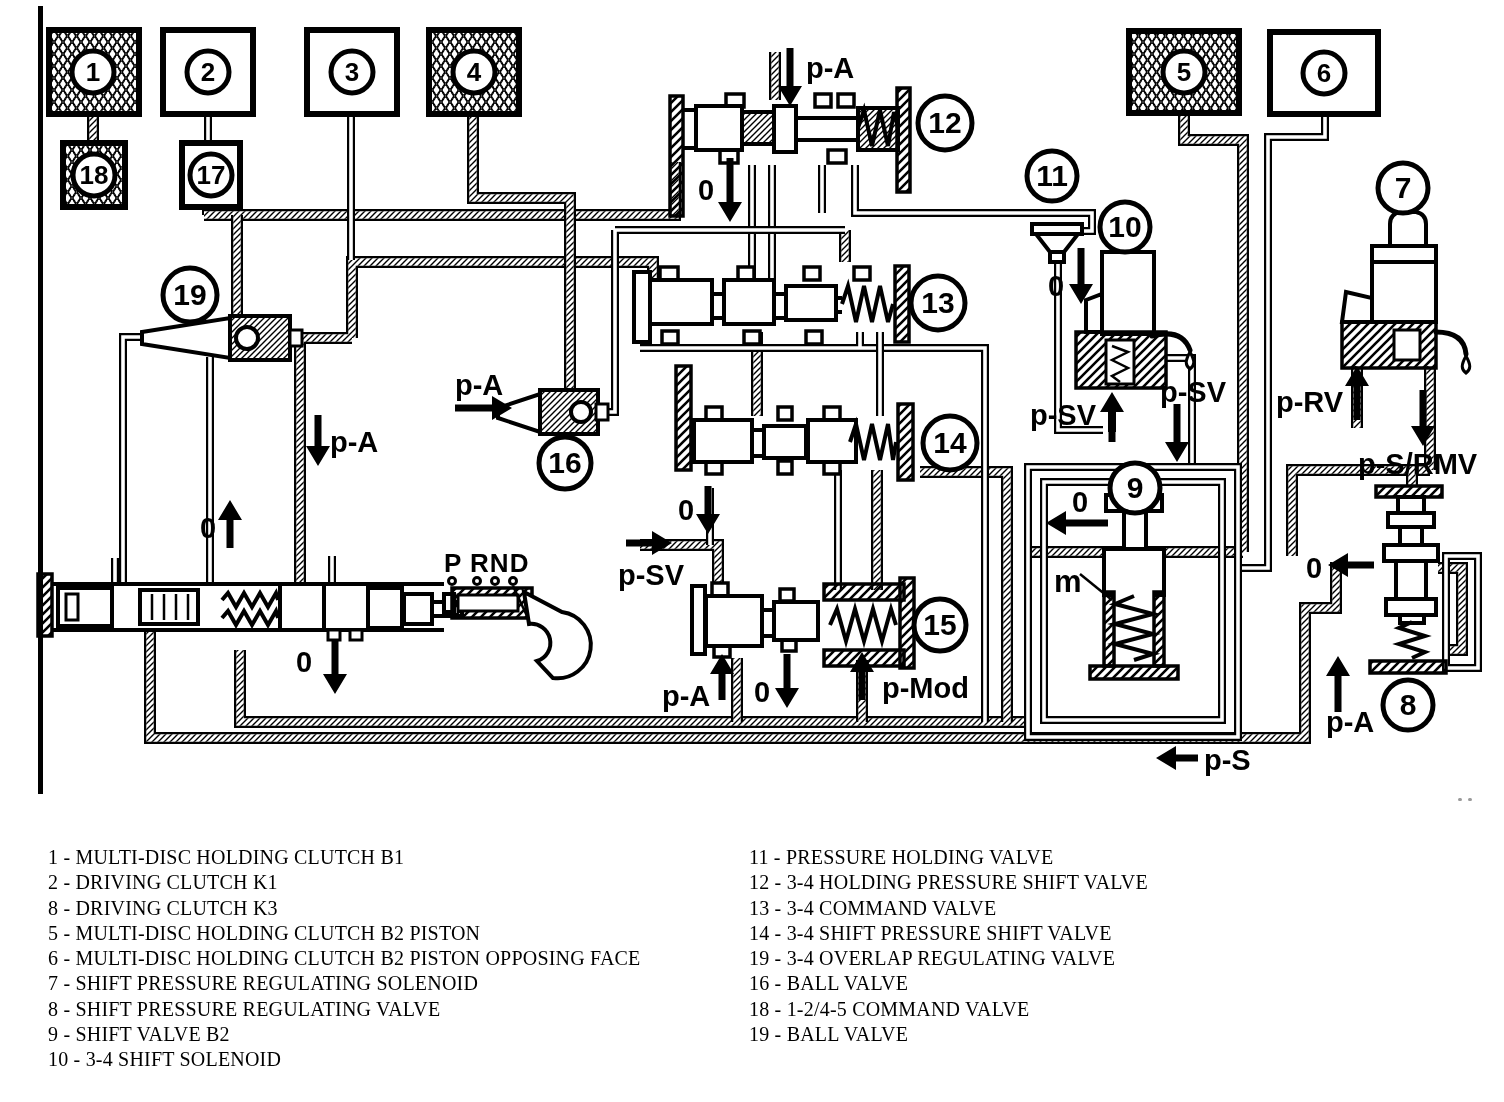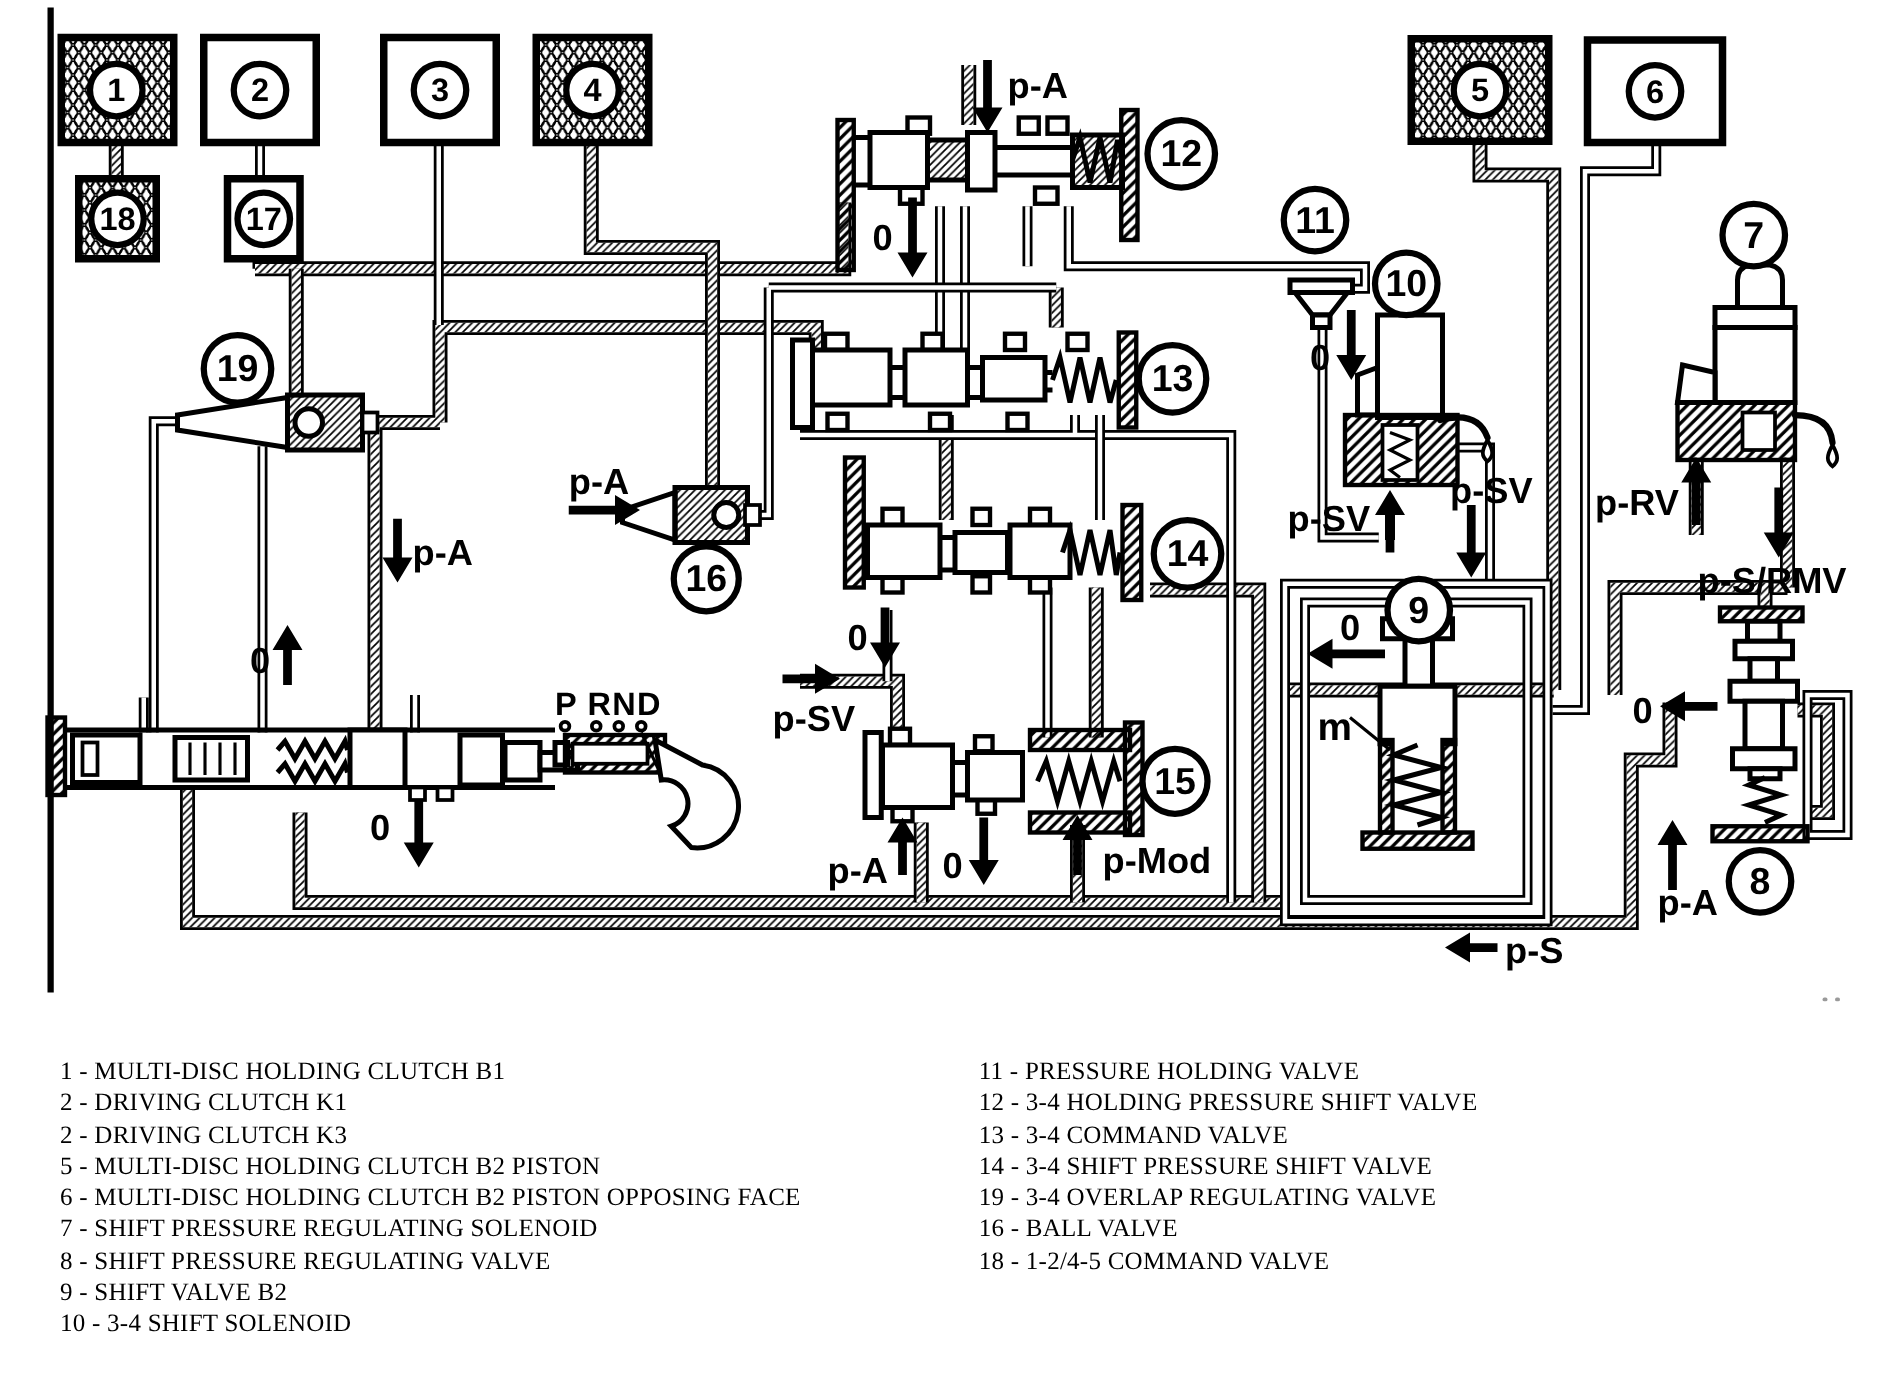--- a/index.html
+++ b/index.html
@@ -26,21 +26,21 @@
   .spout{fill:none;stroke:#000;stroke-width:5;stroke-linecap:round}
   text{font-family:"Liberation Sans",sans-serif;fill:#000}
   .lbl{font-weight:bold;font-size:29px}
   .mlbl{font-weight:bold;font-size:31px}
   .prndt{font-weight:bold;font-size:26px;letter-spacing:1px}
   .num{font-weight:bold;font-size:30px;text-anchor:middle}
   .nsm{font-weight:bold;font-size:26px;text-anchor:middle}
   .legend{position:absolute;font-family:Liberation Serif, serif;font-size:20px;
           color:#000;line-height:25.3px;letter-spacing:.2px;white-space:nowrap}
   #legend-left{left:48px;top:845px}
-  #legend-right{left:783px;top:845px}
+  #legend-right{left:749px;top:845px}
   .dot{position:absolute;width:4px;height:3px;background:#9a9a9a;border-radius:2px}
 </style>
 </head>
 <body>
 
 <div id="stage">
 <svg id="schematic" width="1504" height="1102" viewBox="0 0 1504 1102" xmlns="http://www.w3.org/2000/svg">
   <defs>
     <pattern id="ph" patternUnits="userSpaceOnUse" width="6" height="6">
       <path d="M0,6 L6,0 M-1.5,1.5 L1.5,-1.5 M4.5,7.5 L7.5,4.5" stroke="#000" stroke-width="1.4"></path>
@@ -452,33 +452,34 @@
     <text class="lbl" x="1326" y="732">p-A</text>
     <text class="lbl" x="1204" y="770">p-S</text>
     <text class="lbl" x="296" y="672">0</text>
     <text class="prndt" x="444" y="572">P RND</text>
   </g>
 </svg>
 
   <div class="legend" id="legend-left">
     <div>1 - MULTI-DISC HOLDING CLUTCH B1</div>
     <div>2 - DRIVING CLUTCH K1</div>
-    <div>2 - DRIVING CLUTCH K3</div>
+    <div>8 - DRIVING CLUTCH K3</div>
     <div>5 - MULTI-DISC HOLDING CLUTCH B2 PISTON</div>
     <div>6 - MULTI-DISC HOLDING CLUTCH B2 PISTON OPPOSING FACE</div>
     <div>7 - SHIFT PRESSURE REGULATING SOLENOID</div>
     <div>8 - SHIFT PRESSURE REGULATING VALVE</div>
     <div>9 - SHIFT VALVE B2</div>
     <div>10 - 3-4 SHIFT SOLENOID</div>
   </div>
   <div class="legend" id="legend-right">
     <div>11 - PRESSURE HOLDING VALVE</div>
     <div>12 - 3-4 HOLDING PRESSURE SHIFT VALVE</div>
     <div>13 - 3-4 COMMAND VALVE</div>
     <div>14 - 3-4 SHIFT PRESSURE SHIFT VALVE</div>
     <div>19 - 3-4 OVERLAP REGULATING VALVE</div>
     <div>16 - BALL VALVE</div>
     <div>18 - 1-2/4-5 COMMAND VALVE</div>
+    <div>19 - BALL VALVE</div>
   </div>
 
   <div class="dot" style="left:1458px;top:798px"></div>
   <div class="dot" style="left:1468px;top:798px"></div>
 </div>
 
 </body></html>

